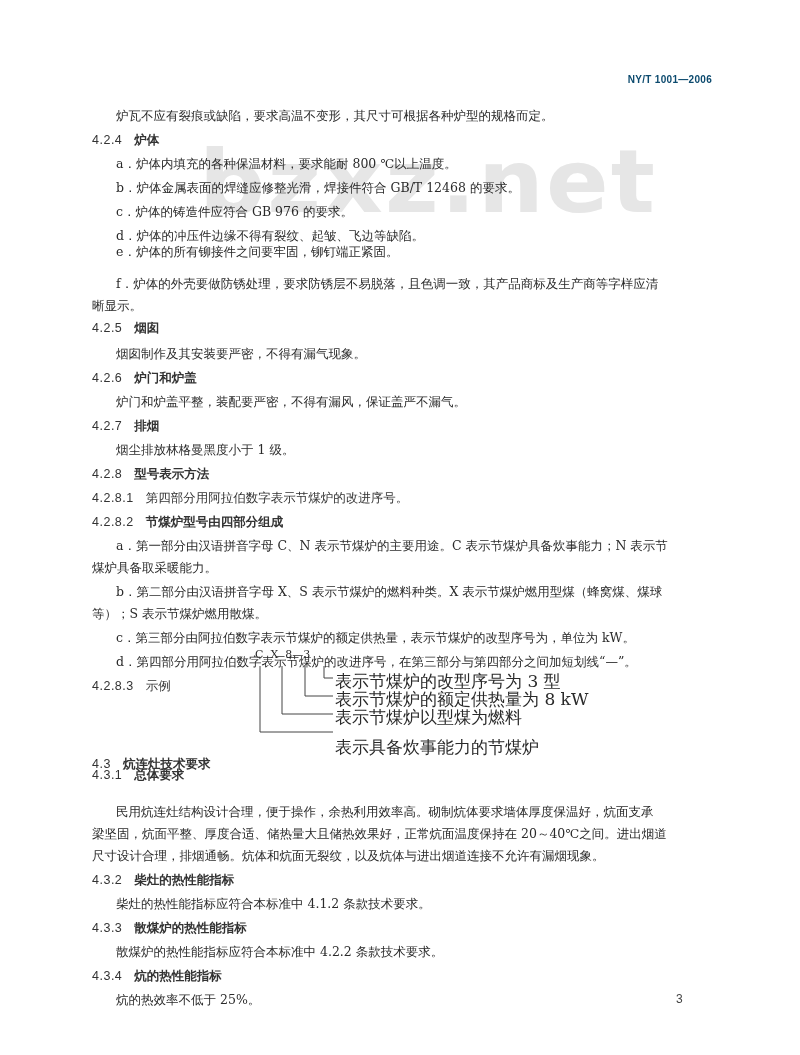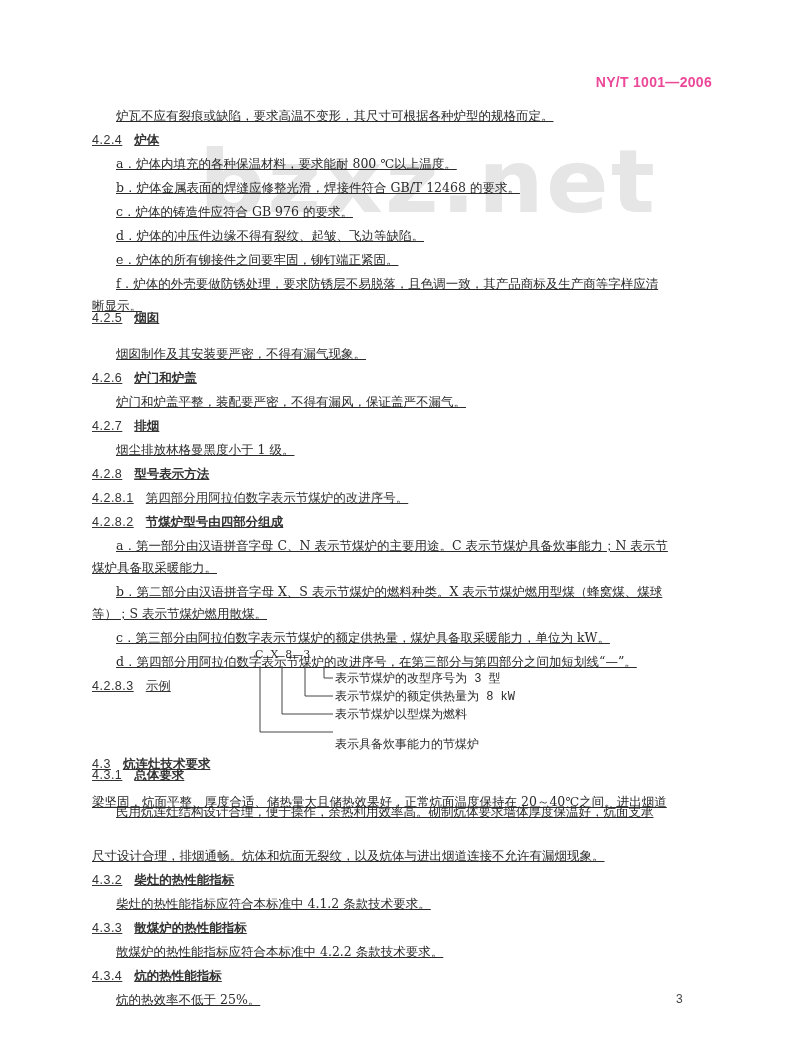--- a/index.html
+++ b/index.html
@@ -7,75 +7,75 @@
       width: 800px; height: 1055px; background: #ffffff; position: relative; overflow: hidden;
       font-family: "DejaVu Serif", "Liberation Serif", serif; color: #2a2a2a;
     }
     .watermark {
       position: absolute; left: 210px; top: 130px; font-family: "DejaVu Sans", sans-serif;
       font-weight: bold; font-size: 88px; color: #e6e6e6; letter-spacing: 2px; z-index: 0;
       transform: scaleX(1.05);
     }
     .header {
       position: absolute; right: 88px; top: 74px; font-family: "Liberation Sans", sans-serif;
-      font-size: 14px; font-weight: bold; color: #ec4899; letter-spacing: 0.3px; z-index: 1;
+      font-size: 10px; font-weight: bold; color: #0c4a6e; letter-spacing: 0.3px; z-index: 1;
     }
     .content { position: absolute; left: 92px; top: 107px; width: 620px; z-index: 1; font-size: 12.5px; }
-    .line { position: absolute; left: 0; white-space: nowrap; line-height: 18px; text-decoration: underline; }
+    .line { position: absolute; left: 0; white-space: nowrap; line-height: 18px; }
     .ind { left: 24px; }
     .h { font-family: "DejaVu Sans", sans-serif; font-size: 12.5px; color: #333; }
     .h .num { font-family: "Liberation Sans", sans-serif; letter-spacing: 0.5px; margin-right: 12px; font-weight: normal; margin-top: 8px; }
     .h .title { font-weight: bold; }
     .diagram { position: absolute; left: 255px; top: 648px; width: 320px; height: 100px; z-index: 1; }
     .diagram .codes { position: absolute; top: 0; left: 0; font-size: 11px; white-space: pre; }
-    .diagram .lbl { position: absolute; white-space: nowrap; font-size: 12px; font-family: Liberation Mono, monospace; }
+    .diagram .lbl { position: absolute; white-space: nowrap; font-size: 17px; }
     .pagenum { position: absolute; left: 676px; top: 992px; font-size: 12px; color: #444; font-family: "Liberation Sans", sans-serif; }
   </style>
 </head>
 <body>
 
 <div class="watermark">bzxz.net</div>
 <div class="header">NY/T 1001—2006</div>
 
 <div class="content">
   <div class="line ind" style="top:0px">炉瓦不应有裂痕或缺陷，要求高温不变形，其尺寸可根据各种炉型的规格而定。</div>
 
   <div class="line h" style="top:24px"><span class="num">4.2.4</span><span class="title">炉体</span></div>
   <div class="line ind" style="top:48px">a．炉体内填充的各种保温材料，要求能耐 800 ℃以上温度。</div>
   <div class="line ind" style="top:72px">b．炉体金属表面的焊缝应修整光滑，焊接件符合 GB/T 12468 的要求。</div>
   <div class="line ind" style="top:96px">c．炉体的铸造件应符合 GB 976 的要求。</div>
   <div class="line ind" style="top:120px">d．炉体的冲压件边缘不得有裂纹、起皱、飞边等缺陷。</div>
-  <div class="line ind" style="top:144px">e．炉体的所有铆接件之间要牢固，铆钉端正紧固。</div>
+  <div class="line ind" style="top:136px">e．炉体的所有铆接件之间要牢固，铆钉端正紧固。</div>
   <div class="line ind" style="top:168px">f．炉体的外壳要做防锈处理，要求防锈层不易脱落，且色调一致，其产品商标及生产商等字样应清</div>
   <div class="line" style="top:190px">晰显示。</div>
 
-  <div class="line h" style="top:202px"><span class="num">4.2.5</span><span class="title">烟囱</span></div>
+  <div class="line h" style="top:212px"><span class="num">4.2.5</span><span class="title">烟囱</span></div>
   <div class="line ind" style="top:238px">烟囱制作及其安装要严密，不得有漏气现象。</div>
 
   <div class="line h" style="top:262px"><span class="num">4.2.6</span><span class="title">炉门和炉盖</span></div>
   <div class="line ind" style="top:286px">炉门和炉盖平整，装配要严密，不得有漏风，保证盖严不漏气。</div>
 
   <div class="line h" style="top:310px"><span class="num">4.2.7</span><span class="title">排烟</span></div>
   <div class="line ind" style="top:334px">烟尘排放林格曼黑度小于 1 级。</div>
 
   <div class="line h" style="top:358px"><span class="num">4.2.8</span><span class="title">型号表示方法</span></div>
   <div class="line h" style="top:382px"><span class="num">4.2.8.1</span><span>第四部分用阿拉伯数字表示节煤炉的改进序号。</span></div>
   <div class="line h" style="top:406px"><span class="num">4.2.8.2</span><span class="title">节煤炉型号由四部分组成</span></div>
   <div class="line ind" style="top:430px">a．第一部分由汉语拼音字母 C、N 表示节煤炉的主要用途。C 表示节煤炉具备炊事能力；N 表示节</div>
   <div class="line" style="top:452px">煤炉具备取采暖能力。</div>
   <div class="line ind" style="top:476px">b．第二部分由汉语拼音字母 X、S 表示节煤炉的燃料种类。X 表示节煤炉燃用型煤（蜂窝煤、煤球</div>
   <div class="line" style="top:498px">等）；S 表示节煤炉燃用散煤。</div>
-  <div class="line ind" style="top:522px">c．第三部分由阿拉伯数字表示节煤炉的额定供热量，煤炉具备取采暖能力，单位为 kW。</div>
+  <div class="line ind" style="top:522px">c．第三部分由阿拉伯数字表示节煤炉的额定供热量，表示节煤炉的改型序号为，单位为 kW。</div>
   <div class="line ind" style="top:546px">d．第四部分用阿拉伯数字表示节煤炉的改进序号，在第三部分与第四部分之间加短划线“—”。</div>
   <div class="line h" style="top:570px"><span class="num">4.2.8.3</span><span>示例</span></div>
 
   <div class="line h" style="top:648px"><span class="num">4.3</span><span class="title">炕连灶技术要求</span></div>
   <div class="line h" style="top:659px"><span class="num">4.3.1</span><span class="title">总体要求</span></div>
   <div class="line ind" style="top:696px">民用炕连灶结构设计合理，便于操作，余热利用效率高。砌制炕体要求墙体厚度保温好，炕面支承</div>
-  <div class="line" style="top:686px">梁坚固，炕面平整、厚度合适、储热量大且储热效果好，正常炕面温度保持在 20～40℃之间。进出烟道</div>
+  <div class="line" style="top:718px">梁坚固，炕面平整、厚度合适、储热量大且储热效果好，正常炕面温度保持在 20～40℃之间。进出烟道</div>
   <div class="line" style="top:740px">尺寸设计合理，排烟通畅。炕体和炕面无裂纹，以及炕体与进出烟道连接不允许有漏烟现象。</div>
 
   <div class="line h" style="top:764px"><span class="num">4.3.2</span><span class="title">柴灶的热性能指标</span></div>
   <div class="line ind" style="top:788px">柴灶的热性能指标应符合本标准中 4.1.2 条款技术要求。</div>
   <div class="line h" style="top:812px"><span class="num">4.3.3</span><span class="title">散煤炉的热性能指标</span></div>
   <div class="line ind" style="top:836px">散煤炉的热性能指标应符合本标准中 4.2.2 条款技术要求。</div>
   <div class="line h" style="top:860px"><span class="num">4.3.4</span><span class="title">炕的热性能指标</span></div>
   <div class="line ind" style="top:884px">炕的热效率不低于 25%。</div>
 </div>
 

